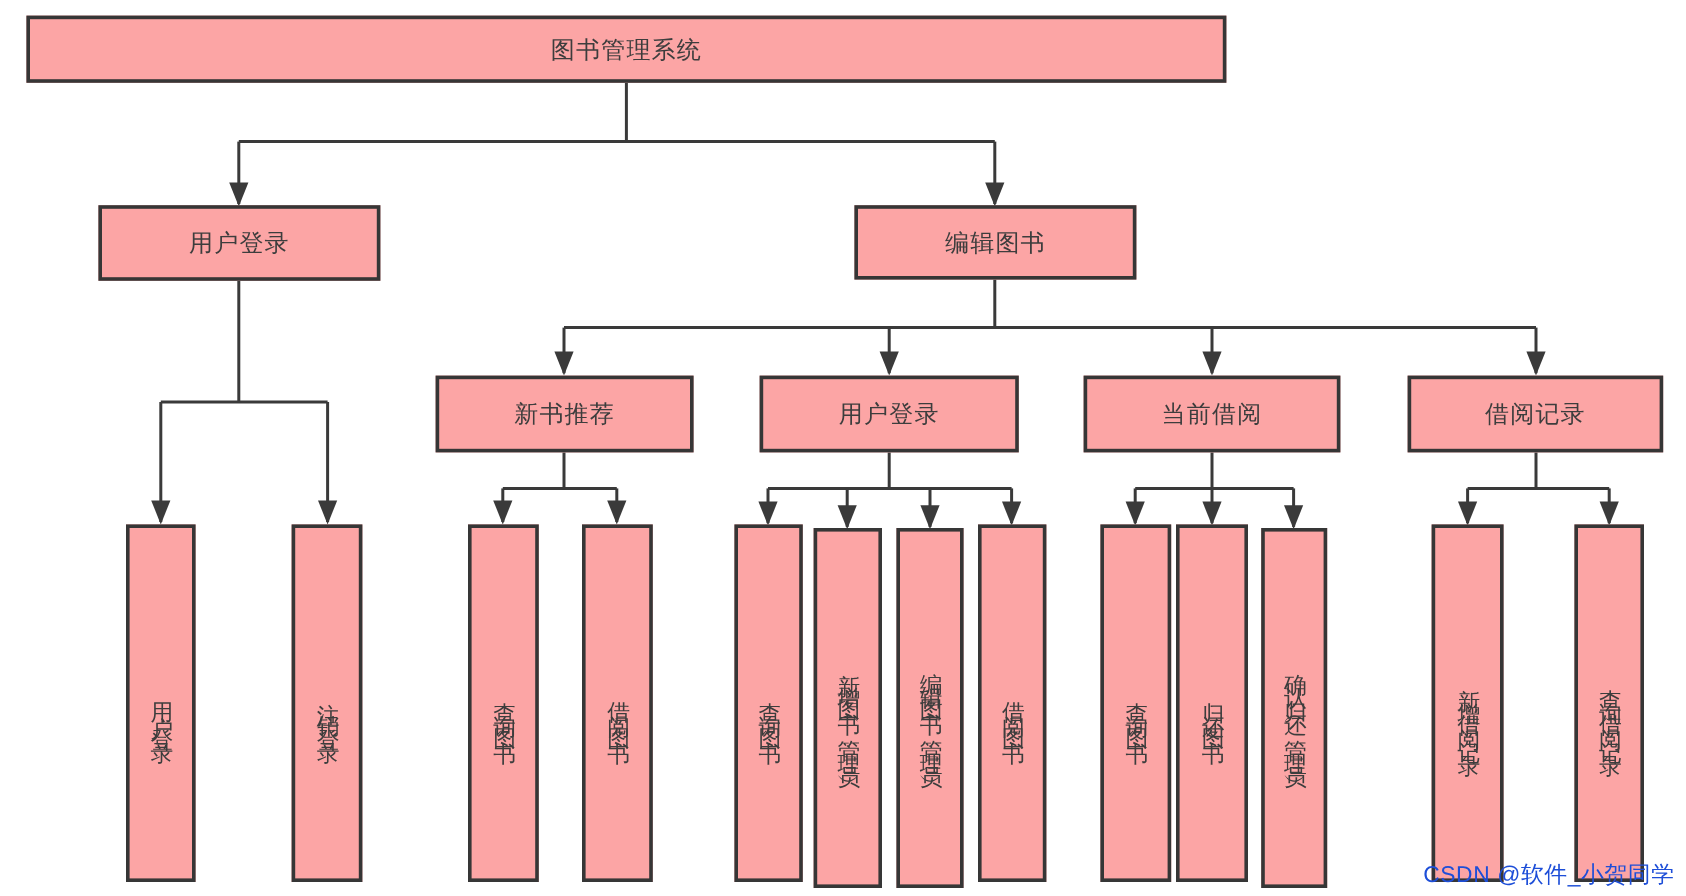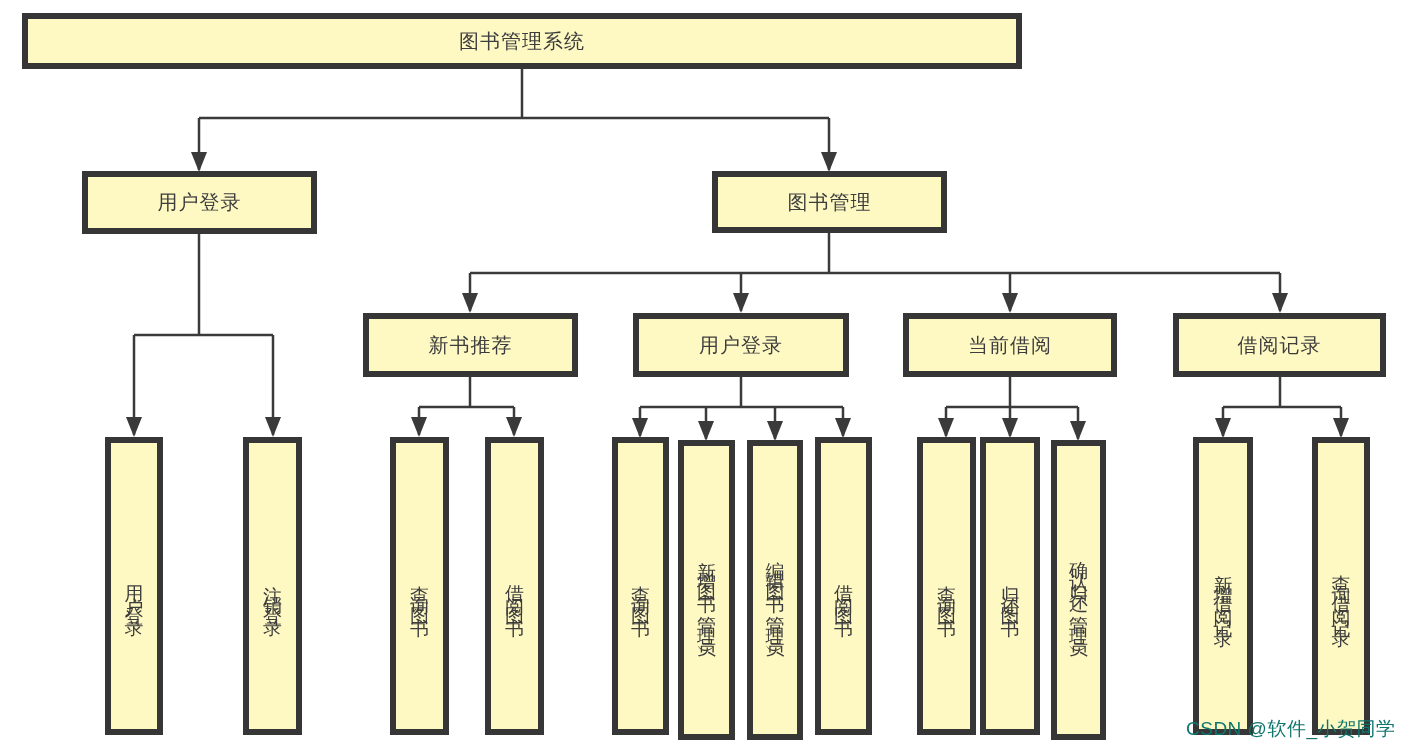--- a/index.html
+++ b/index.html
@@ -13,22 +13,22 @@
   }
   #connector-layer {
     position: absolute;
     left: 0; top: 0;
     width: 1405px; height: 747px;
     pointer-events: none;
   }
   .node {
     position: absolute;
     box-sizing: border-box;
-    border: 6px solid #8b5cf6;
-    background: #fef9c3;
+    border: 3px solid #8b5cf6;
+    background: #fca5a5;
     color: #3d3d3d;
     display: flex;
     align-items: center;
     justify-content: center;
     font-size: 20px;
     letter-spacing: 1px;
     white-space: nowrap;
     z-index: 2;
   }
   .node.vertical > span {
@@ -109,21 +109,21 @@
       <polygon points="1333,418 1349,418 1341,438" fill="#3a3a3a"></polygon>
     </svg>
   <div id="nodes">
       <div class="node" style="left: 22px; top: 13px; width: 1000px; height: 56px; border-color: rgb(54, 54, 54); color: rgb(61, 61, 61);">
         <span>图书管理系统</span>
       </div>
       <div class="node" style="left: 82px; top: 171px; width: 235px; height: 63px; border-color: rgb(54, 54, 54); color: rgb(61, 61, 61);">
         <span>用户登录</span>
       </div>
       <div class="node" style="left: 712px; top: 171px; width: 235px; height: 62px; border-color: rgb(54, 54, 54); color: rgb(61, 61, 61);">
-        <span>图书管理</span>
+        <span>编辑图书</span>
       </div>
       <div class="node" style="left: 363px; top: 313px; width: 215px; height: 64px; border-color: rgb(54, 54, 54); color: rgb(61, 61, 61); text-align: right;">
         <span>新书推荐</span>
       </div>
       <div class="node" style="left: 633px; top: 313px; width: 216px; height: 64px; border-color: rgb(54, 54, 54); color: rgb(61, 61, 61);">
         <span>用户登录</span>
       </div>
       <div class="node" style="left: 903px; top: 313px; width: 214px; height: 64px; border-color: rgb(54, 54, 54); color: rgb(61, 61, 61); align-items: center;">
         <span>当前借阅</span>
       </div>
@@ -163,14 +163,14 @@
       <div class="node vertical" style="left: 1051px; top: 440px; width: 55px; height: 300px; border-color: rgb(54, 54, 54); color: rgb(61, 61, 61);">
         <span>确认归还（管理员）</span>
       </div>
       <div class="node vertical" style="left: 1193px; top: 437px; width: 60px; height: 298px; border-color: rgb(54, 54, 54); color: rgb(61, 61, 61);">
         <span>新增借阅记录</span>
       </div>
       <div class="node vertical" style="left: 1312px; top: 437px; width: 58px; height: 298px; border-color: rgb(54, 54, 54); color: rgb(61, 61, 61);">
         <span>查询借阅记录</span>
       </div>
     </div>
-  <div id="watermark" style="color: #0f766e;">CSDN @软件_小贺同学</div>
+  <div id="watermark" style="color: #1d4ed8;">CSDN @软件_小贺同学</div>
 </div>
 
 </body></html>

